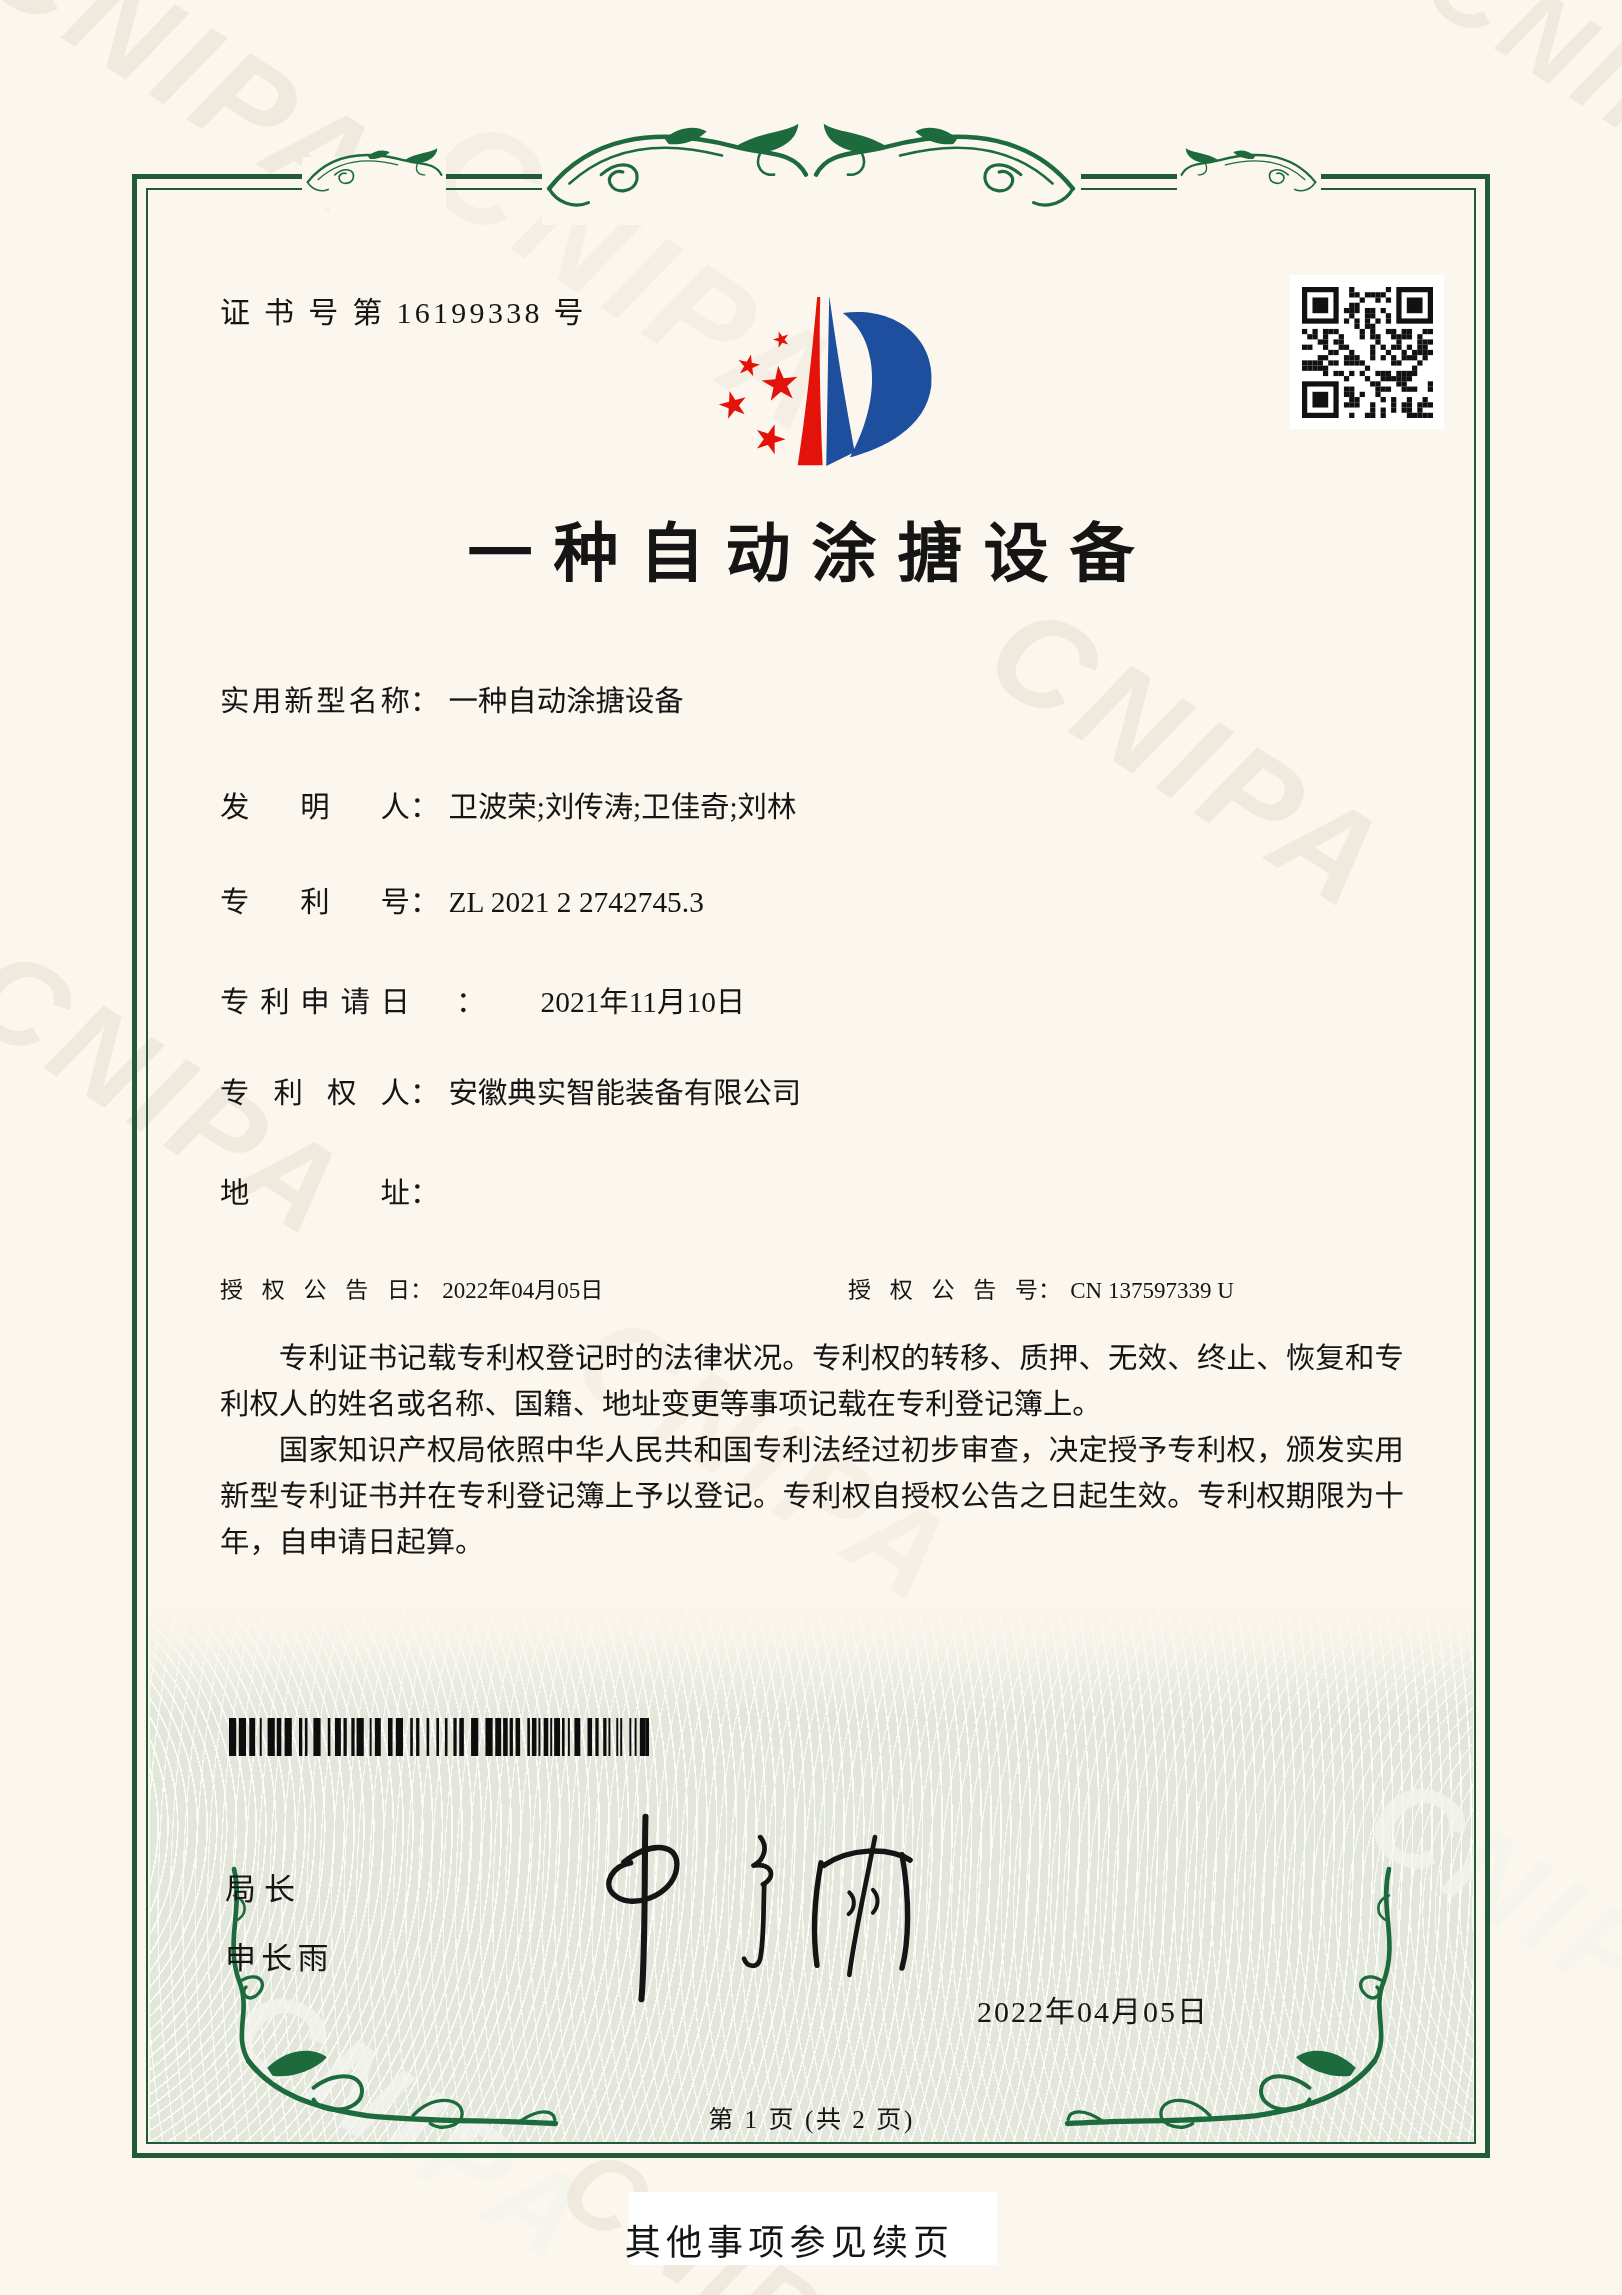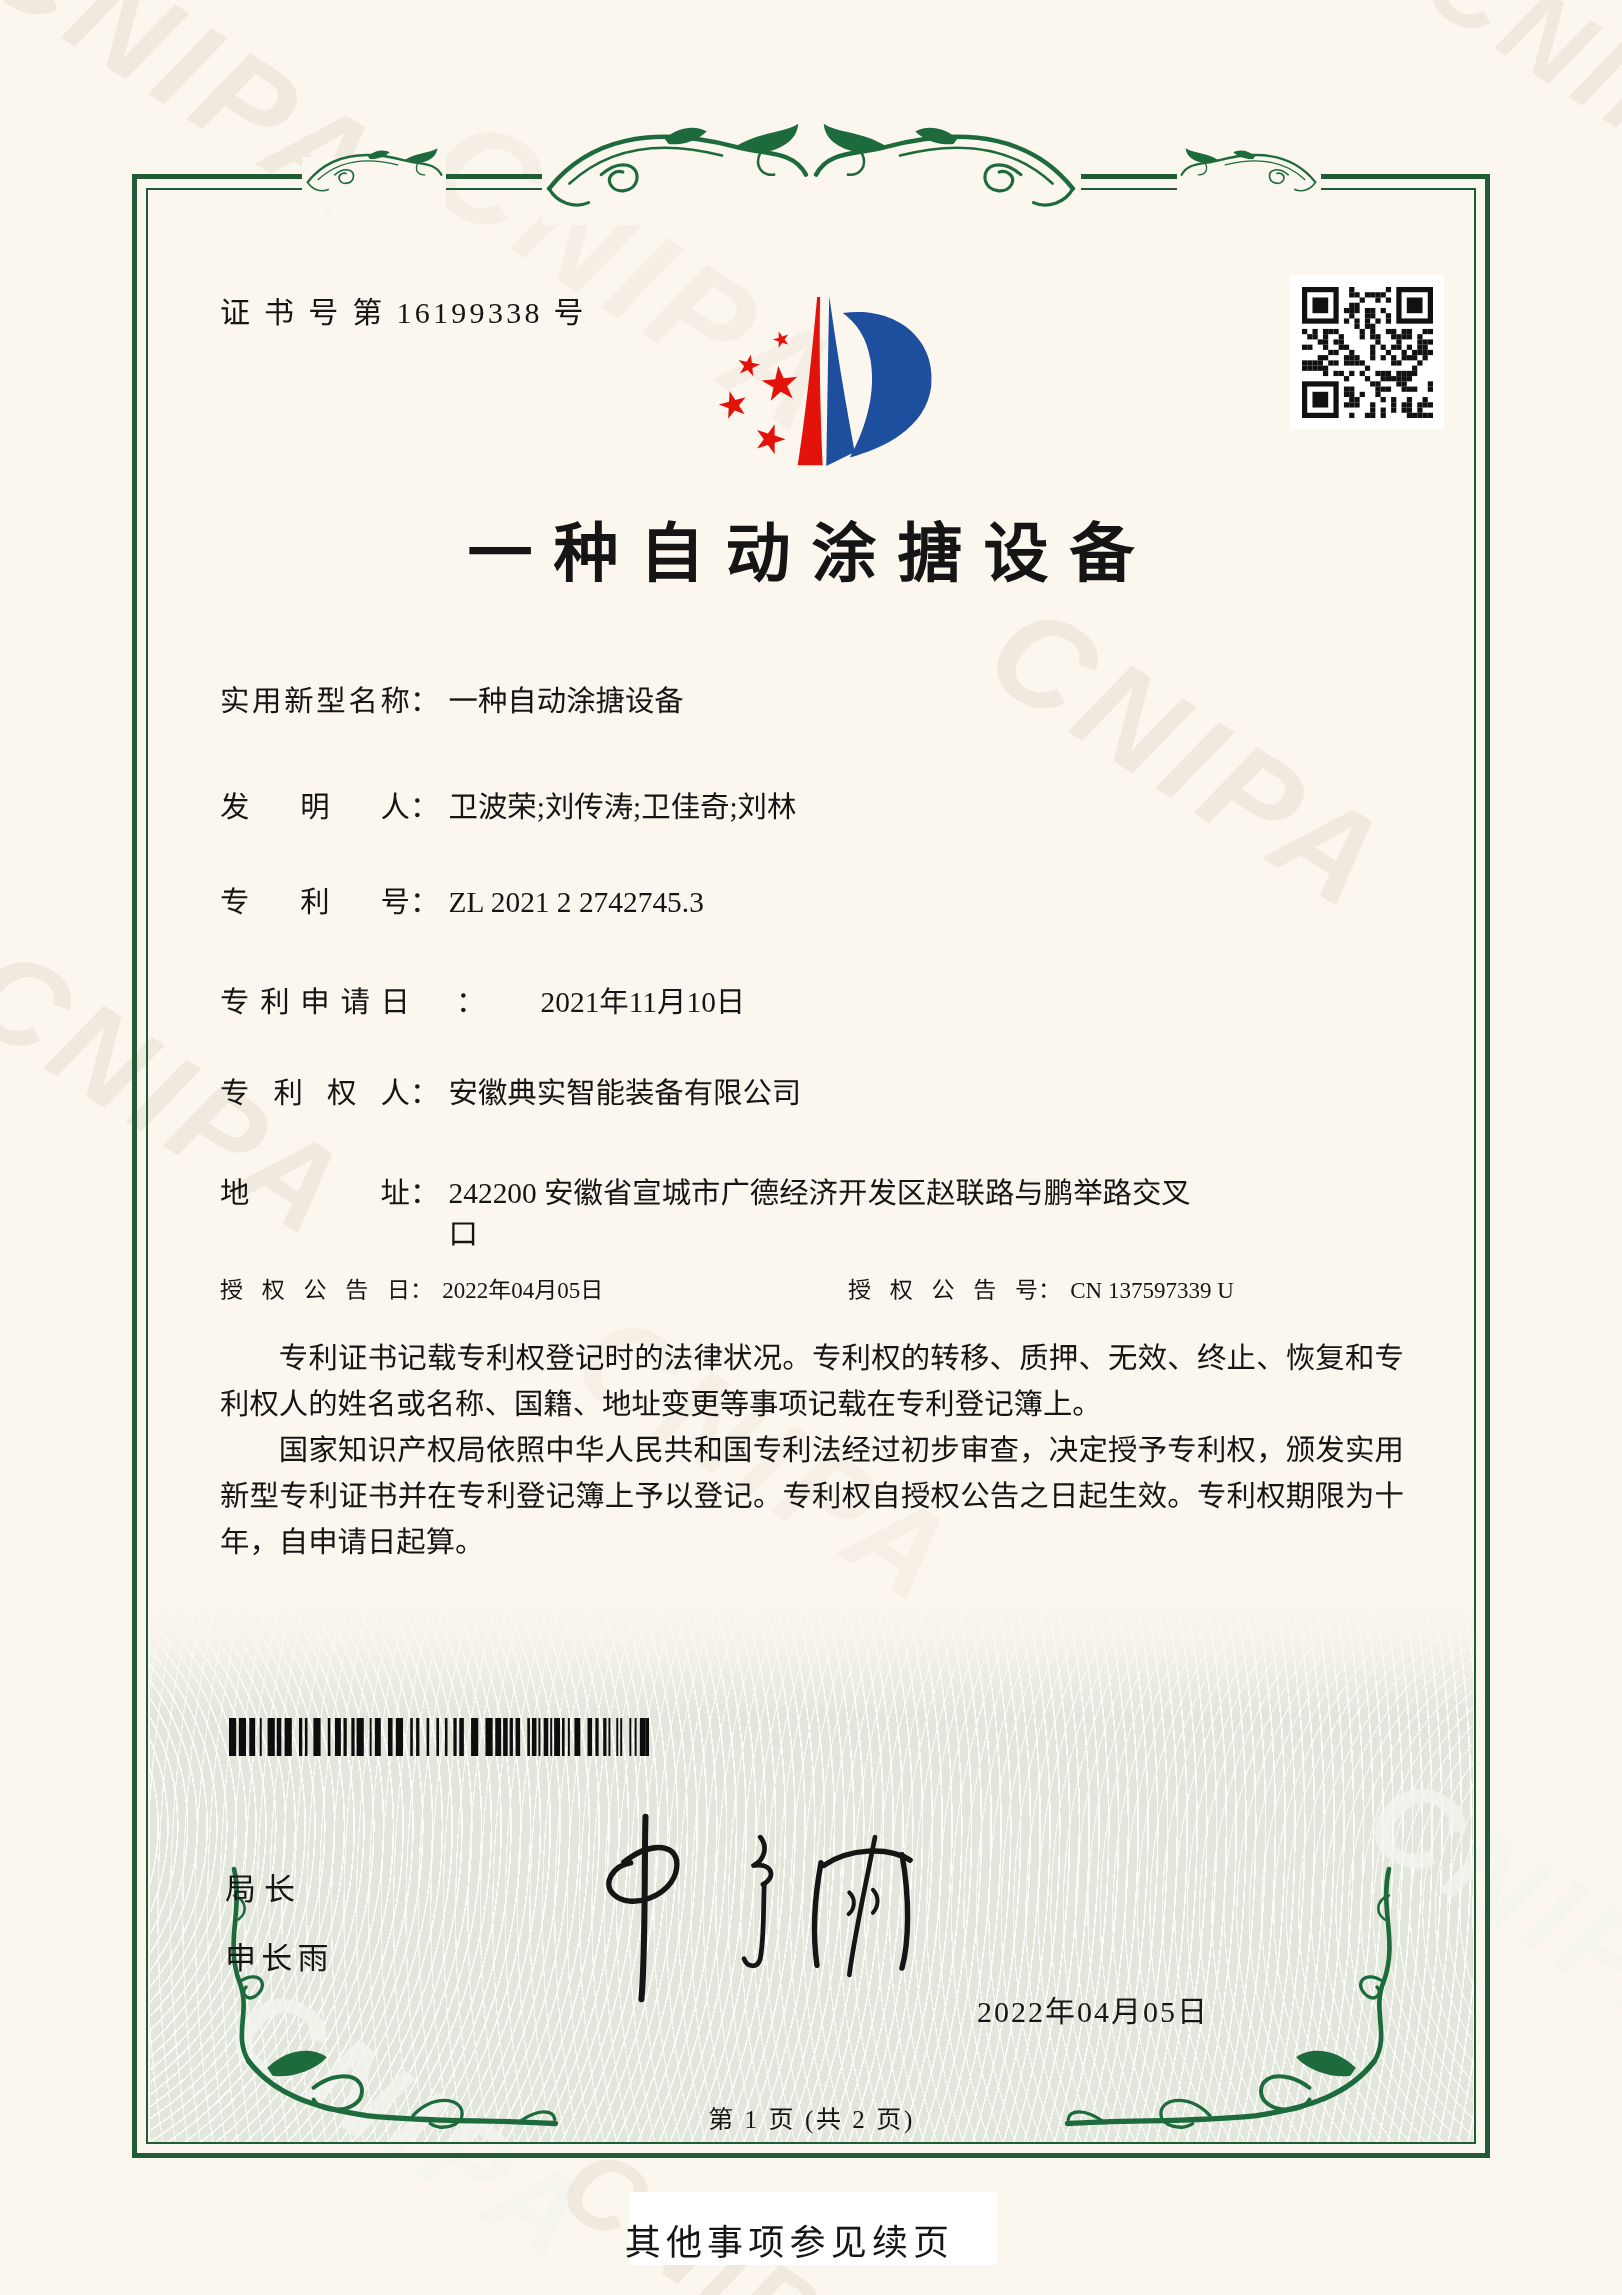--- a/index.html
+++ b/index.html
@@ -364,21 +364,20 @@
     <span class="fvalue">2021年11月10日</span>
 </div>
 <div class="abs content field-row row5">
   <span class="flabel">专利权人</span>
     <span class="fcolon">：</span>
     <span class="fvalue">安徽典实智能装备有限公司</span>
 </div>
 <div class="abs content field-row row6">
   <span class="flabel">地址</span>
     <span class="fcolon">：</span>
-    <span class="fvalue">242200 安徽省宣城市广德经济开发区赵联路与鹏举路交叉口</span>
 </div>
 
 <div class="abs content grant-row">
   <span class="grant-left">
     <span class="flabel">授权公告日</span>
       <span class="fcolon">：</span>
       <span>2022年04月05日</span>
   </span>
   <span class="grant-right">
     <span class="flabel">授权公告号</span>

